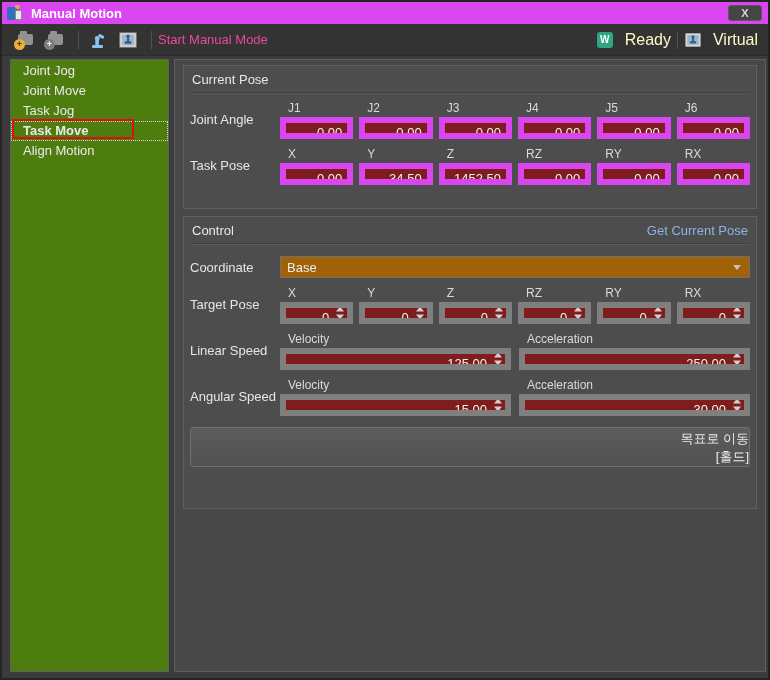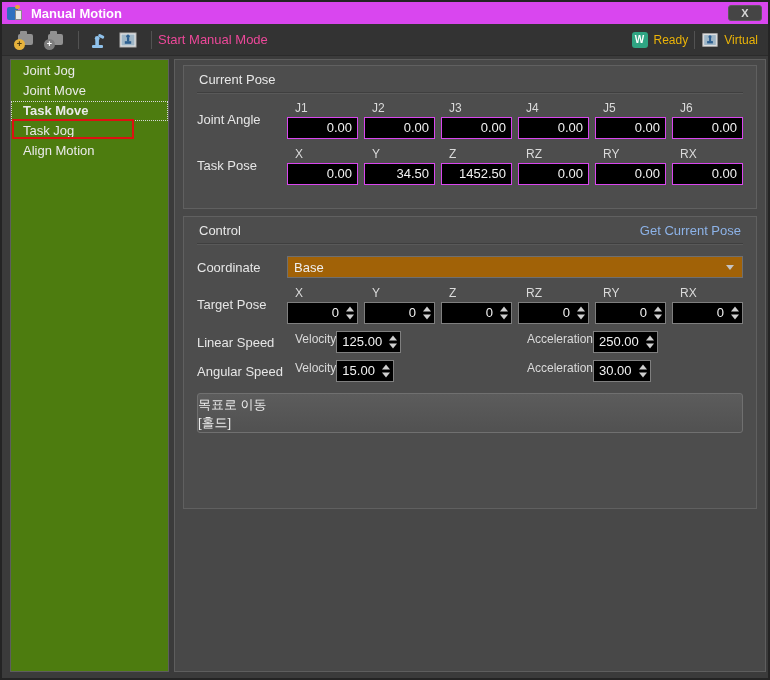--- a/index.html
+++ b/index.html
@@ -30,68 +30,68 @@
   .servo-body { position:absolute; left:4px; top:5px; width:15px; height:11px; background:#919191; border-radius:2px; }
   .servo-body:before { content:""; position:absolute; left:2px; top:-3px; width:7px; height:4px; background:#919191; border-radius:1px; }
   .servo-badge { position:absolute; left:0; bottom:1px; width:11px; height:11px; border-radius:50%;
                  font-size:9px; font-weight:bold; display:flex; align-items:center; justify-content:center; line-height:1; }
   .badge-yellow { background:#e6b23c; color:#4a3a10; }
   .badge-gray   { background:#7d7d7d; color:#ffffff; }
   .start-label { color:#ec4899; font-size:13px; margin-left:0; cursor:pointer; }
   .tb-right { margin-left:auto; display:flex; align-items:center; }
   .w-badge { width:16px; height:16px; border-radius:3px; background:#2fa583; color:#ffffff;
              font-size:10px; font-weight:bold; display:flex; align-items:center; justify-content:center; margin-right:6px; }
-  .status-text { color:#eab308; font-size:12px; }
+  .status-text { color:#fef9c3; font-size:16px;margin-left:6px; }
   .tb-right .icon-svg { margin-right:5px; display:flex; }
 
   
   .sidebar { position:absolute; left:8px; top:57px; width:159px; height:613px;
              background:#4d7c0f; border:1px solid #5e5e5e; padding-top:1px; }
   .nav-item { position:relative; height:20px; line-height:20px; padding-left:12px;
               font-size:13px; color:#eaeaea; cursor:pointer; white-space:nowrap; }
   .nav-item.selected { font-weight:bold; outline:1px dotted #d8d8d8; outline-offset:-1px; }
   .annotation { position:absolute; left:1px; top:59px; width:122px; height:20px;
                 border:2px solid #dd1111; pointer-events:none; z-index:5; }
 
   
   .main { position:absolute; left:172px; top:57px; width:592px; height:613px;
           background:#484848; border:1px solid #5e5e5e; }
   .group { position:absolute; left:8px; width:574px; background:#4d4d4d;
-           border:1px solid #606060; padding:0 13px; }
+           border:1px solid #606060; padding:0 6px; }
   #gp-current { top:5px;  height:144px; }
   #gp-control { top:156px; height:293px; }
   .group-header { height:27px; display:flex; align-items:center; justify-content:space-between;
                   padding:0 2px; border-bottom:1px solid #3f3f3f; box-shadow:0 1px 0 rgba(255,255,255,.07); }
   .group-title { color:#e8e8e8; font-size:13px; }
   .link { color:#8db3e8; font-size:13px; cursor:pointer; }
 
   .pose-row { display:flex; margin-top:7px; }
   .row-label { flex:0 0 90px; display:flex; align-items:center; font-size:13px; color:#e6e6e6; }
   .cells  { flex:1; display:grid; grid-template-columns:repeat(6,1fr); column-gap:6px; }
   .cells2 { flex:1; display:grid; grid-template-columns:1fr 1fr; column-gap:8px; }
   .col-label { font-size:12px; color:#dadada; height:17px; line-height:17px;margin-left:8px; }
-  .field { position:relative; height:22px; line-height:20px; background:#000000; border:1px solid #d946ef;
+  .field { position:relative; height:22px; line-height:20px; background:#7f1d1d; border:6px solid #d946ef;
            color:#f2f2f2; font-size:13px; text-align:right; padding:0 5px; overflow:hidden; }
   .field.spin { border-color:#7f7f7f; padding-right:18px; cursor:text; }
   .spin-arrows { position:absolute; right:3px; top:50%; transform:translateY(-50%);
                  display:flex; flex-direction:column; gap:3px; cursor:pointer; }
   .tri-up   { width:0; height:0; border-left:4px solid transparent; border-right:4px solid transparent; border-bottom:5px solid #cfcfcf; }
   .tri-down { width:0; height:0; border-left:4px solid transparent; border-right:4px solid transparent; border-top:5px solid #cfcfcf; }
 
   .coord-row { display:flex; margin-top:12px; align-items:center; }
   .combo { position:relative; flex:1; height:22px; background:#a16207; border:1px solid #6f6f6f;
            display:flex; align-items:center; padding:0 6px; cursor:pointer; }
   .combo-value { color:#eeeeee; font-size:13px; }
   .combo-arrow { position:absolute; right:8px; width:0; height:0;
                  border-left:4px solid transparent; border-right:4px solid transparent; border-top:5px solid #c4c4c4; }
 
-  .speed-cell { display:flex; flex-direction:row; }
+  .speed-cell { display:flex; flex-direction:column; }
   .move-btn { margin-top:11px; width:100%; height:40px; background:linear-gradient(#5c5c5c,#515151);
               border:1px solid #707070; border-radius:3px; color:#ececec; font-size:13px;
-              font-family:inherit; display:flex; flex-direction:column; align-items:flex-start;
+              font-family:inherit; display:flex; flex-direction:column; align-items:flex-end;
               justify-content:center; gap:1px; cursor:pointer; line-height:17px; }
 </style>
 </head>
 <body>
 
 <div class="window">
 
   <div class="titlebar">
     <div class="app-icon">
       <div class="cube"></div>
@@ -159,25 +159,25 @@
     </div>
   </div>
 
   <div class="sidebar">
     <div class="nav-item">
       <span>Joint Jog</span>
     </div>
     <div class="nav-item">
       <span>Joint Move</span>
     </div>
+    <div class="nav-item">
+      <span>Task Jog</span>
+    </div>
     <div class="nav-item selected">
       <span>Task Move</span>
-    </div>
-    <div class="nav-item">
-      <span>Task Jog</span>
     </div>
     <div class="nav-item">
       <span>Align Motion</span>
     </div>
     <div class="annotation"></div>
   </div>
 
   <div class="main">
 
     <div class="group" id="gp-current">

